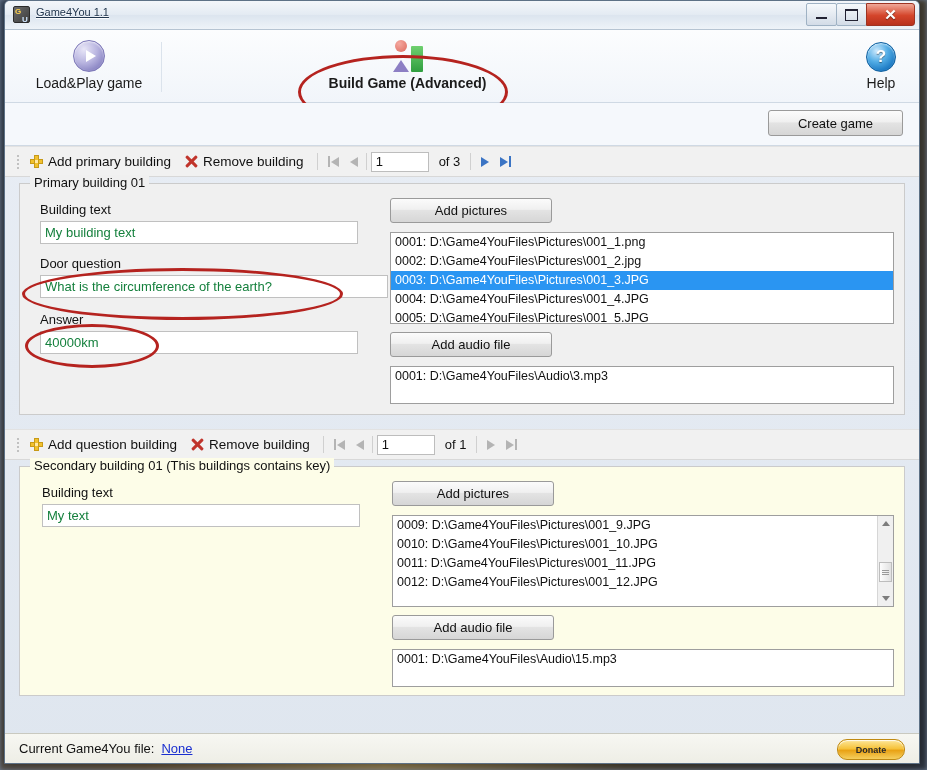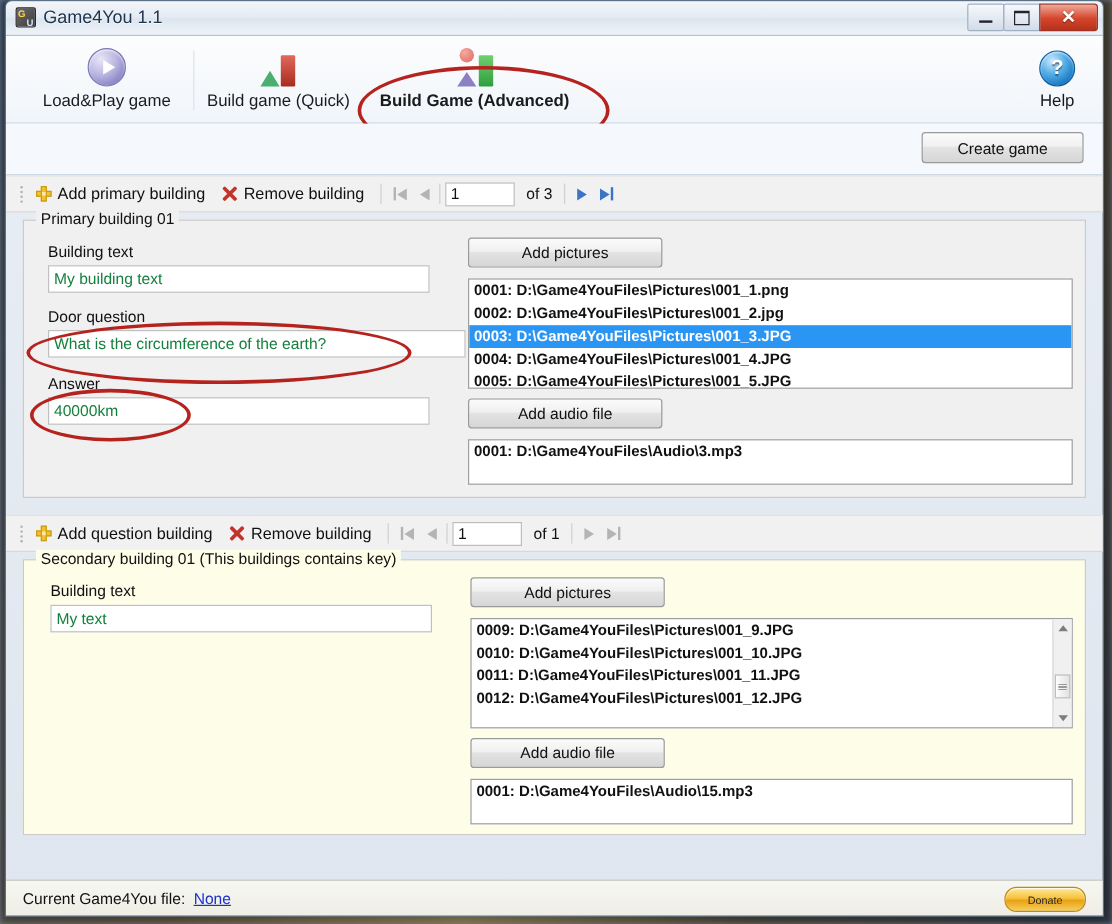--- a/index.html
+++ b/index.html
@@ -36,22 +36,23 @@
     background:linear-gradient(135deg,#6b6b6b,#3d3d3d);
     border:1px solid #2a2a2a;border-radius:2px;
     color:#fff;font-size:8px;font-weight:bold;line-height:8px;
     text-align:left;padding:1px 0 0 1px;box-sizing:border-box;
     font-family:"Liberation Sans",sans-serif;
   }
   #app-icon i{font-style:normal;display:block;}
   #app-icon .g{color:#ffd24d;}
   #app-icon .u{color:#cfe6ff;margin-left:7px;}
   #win-title{
-    position:absolute;left:31px;top:5px;font-size:15px;color:#20354d;
+    position:absolute;left:31px;top:5px;font-size:11px;color:#20354d;
     text-shadow:0 1px 0 rgba(255,255,255,.9);
+    text-decoration:underline;
   }
   .wbtns{position:absolute;right:4px;top:2px;display:flex;gap:0;}
   .wbtn{
     width:29px;height:21px;border:1px solid #9fb2c4;
     background:linear-gradient(180deg,#f6f9fc,#d3dce7);
     margin-left:-1px;display:flex;align-items:center;justify-content:center;
     border-radius:2px;
   }
   .wbtn.close{
     width:47px;
@@ -186,21 +187,21 @@
   .fieldlabel{font-size:13px;color:#111;}
   .textinput{
     border:1px solid #c0c0c0;background:#fff;height:23px;
     font-family:"Liberation Sans",sans-serif;font-size:13px;color:#15803d;
     padding:2px 4px;box-sizing:border-box;
   }
   .listbox{
     border:1px solid #9e9e9e;background:#fff;box-sizing:border-box;
     font-size:12.5px;color:#111;overflow:hidden;position:relative;
   }
-  .listrow{padding:1px 4px;white-space:nowrap;line-height:17px;font-weight:bold;}
+  .listrow{padding:1px 4px;white-space:nowrap;line-height:17px;}
   .listrow.sel{background:#2a95f2;color:#fff;}
   
   .vscroll{
     position:absolute;right:0;top:0;width:16px;height:100%;
     background:#f0f0f0;border-left:1px solid #d6d6d6;box-sizing:border-box;
     display:flex;flex-direction:column;justify-content:space-between;align-items:center;
   }
   .vs-btn{width:15px;height:15px;display:flex;align-items:center;justify-content:center;
     background:#f0f0f0;}
   .vs-up{width:0;height:0;border-left:4px solid transparent;border-right:4px solid transparent;border-bottom:5px solid #7d7d7d;}
@@ -221,21 +222,21 @@
     border-top:1px solid #c9c9c0;
     display:flex;align-items:center;box-sizing:border-box;
   }
   #status-text{font-size:13px;color:#111;margin-left:14px;}
   #status-file{font-size:13px;color:#1a2fd0;text-decoration:underline;margin-left:7px;cursor:pointer;}
   #donate{
     position:absolute;right:14px;top:5px;width:66px;height:19px;border-radius:10px;
     background:linear-gradient(180deg,#fde79a 0%,#f6c33c 45%,#e9a215 55%,#f5cf5e 100%);
     border:1px solid #c08a12;
     display:flex;align-items:center;justify-content:center;
-    font-size:9px;font-weight:normal;color:#2a2a2a;cursor:pointer;
+    font-size:9px;font-weight:bold;color:#2a2a2a;cursor:pointer;
     box-shadow:inset 0 1px 1px rgba(255,255,255,.85);
   }
 </style>
 </head>
 <body>
 
 <div id="desktop"></div>
 
 <div id="window">
 
@@ -264,31 +265,22 @@
       <div class="ico">
         <div class="play-ico">
             <div class="play-tri"></div>
           </div>
       </div>
       <div class="lbl">Load&amp;Play game</div>
     </div>
 
     <div class="tabsep" style="left:156px;"></div>
 
-    <div class="tab" style="left:164px;width:126px;">
-      <div class="ico">
-        <div class="q-ico">
-            <div class="q-tri"></div>
-            <div class="q-rect"></div>
-          </div>
-      </div>
-      <div class="lbl">Build game (Quick)</div>
-    </div>
-
-    <div class="tab active" style="left:293px;width:195px;text-align:right;">
+
+    <div class="tab active" style="left:305px;width:195px;text-align:right;">
       <div class="ico">
         <div class="a-ico">
             <div class="a-circ"></div>
             <div class="a-tri"></div>
             <div class="a-rect"></div>
           </div>
       </div>
       <div class="lbl">Build Game (Advanced)</div>
     </div>
 

